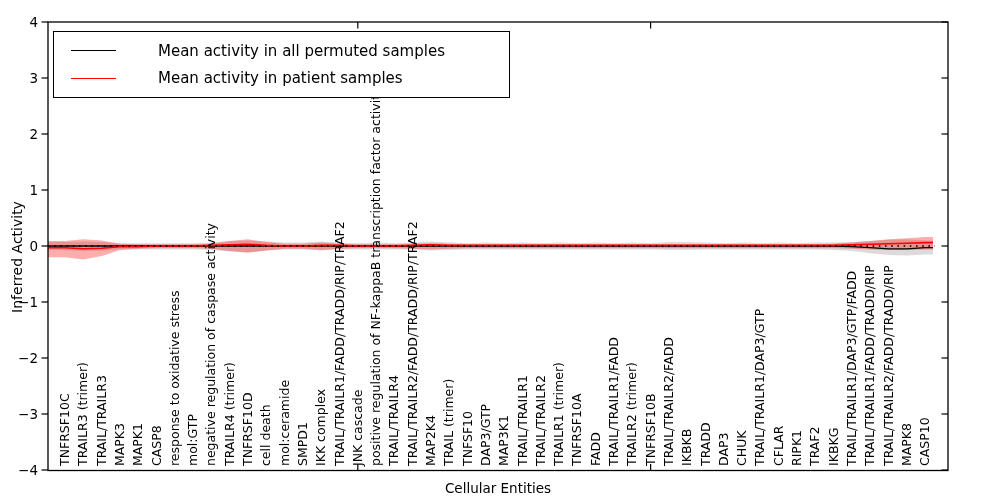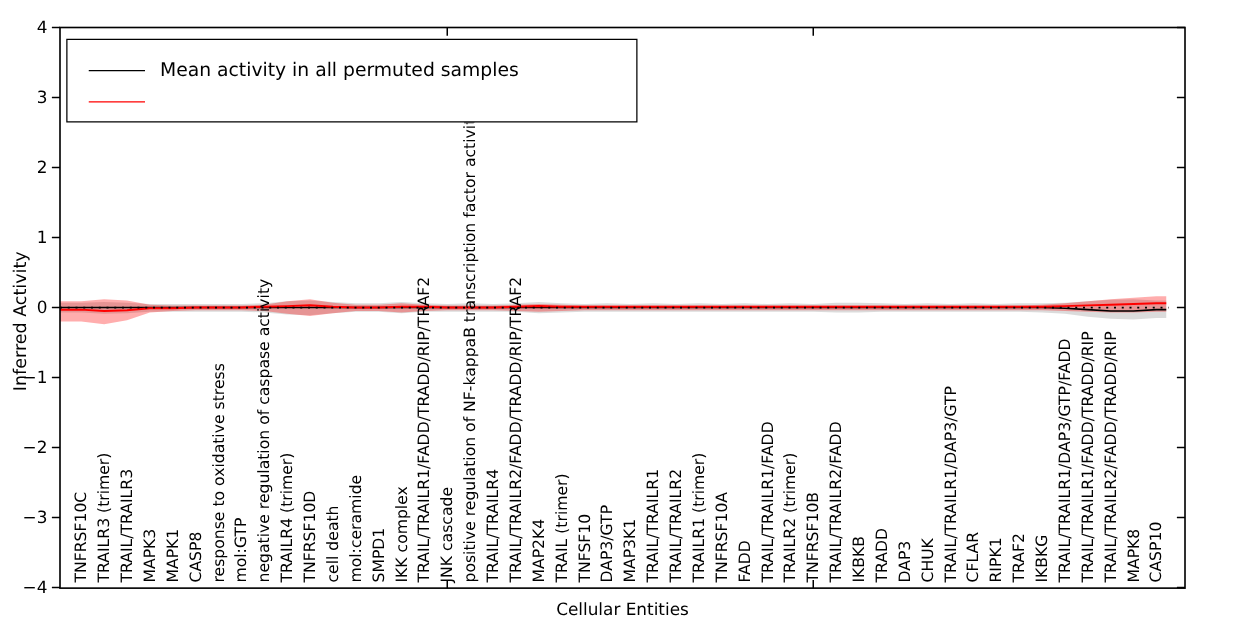--- a/index.html
+++ b/index.html
@@ -27,21 +27,21 @@
     text-align: center; font-size: 13.5px; z-index: 2;
   }
   #legend {
     position: absolute; left: 53px; top: 31px; width: 457px; height: 67px;
     box-sizing: border-box; border: 1.5px solid #000; background: #fff;
     display: flex; flex-direction: column; justify-content: space-evenly;
     padding-left: 17px; z-index: 5;
   }
   .legend-row { display: flex; align-items: center; }
   .legend-swatch { width: 45px; height: 0; border-top-width: 1.6px; border-top-style: solid; }
-  .legend-label { margin-left: 12px; font-size: 15px; white-space: nowrap; }
+  .legend-label { margin-left: 42px; font-size: 15px; white-space: nowrap; }
   svg text { font-family: "DejaVu Sans", "Liberation Sans", sans-serif; fill: #000; }
 </style>
 </head>
 <body>
 
 <div id="figure">
   <svg id="chart-svg" width="1000" height="500" viewBox="0 0 1000 500">
       <polygon points="48.0,242.1 65.0,242.1 83.3,241.5 101.6,242.1 119.9,243.2 138.2,243.2 156.5,243.2 174.8,243.2 193.1,243.2 211.4,242.6 229.7,241.0 248.0,240.4 266.3,241.5 284.6,242.6 302.9,242.6 321.2,241.5 339.5,242.6 357.8,243.2 376.1,242.6 394.4,243.2 412.7,242.6 431.0,241.5 449.3,242.6 467.6,243.2 485.9,242.6 504.2,243.2 522.5,242.6 540.8,243.2 559.1,242.6 577.4,243.2 595.7,242.6 614.0,243.2 632.3,242.6 650.6,243.2 668.9,242.1 687.2,242.1 705.5,242.6 723.8,243.2 742.1,242.6 760.4,243.2 778.7,242.6 797.0,243.2 815.3,242.6 833.6,242.6 851.9,242.1 870.2,241.0 888.5,239.8 906.8,239.3 925.1,240.4 933.0,240.4 933.0,254.4 925.1,254.4 906.8,255.5 888.5,255.0 870.2,253.3 851.9,251.0 833.6,249.9 815.3,249.4 797.0,249.4 778.7,249.4 760.4,249.4 742.1,249.4 723.8,249.4 705.5,249.4 687.2,249.9 668.9,249.9 650.6,249.4 632.3,249.4 614.0,249.4 595.7,249.4 577.4,249.4 559.1,249.4 540.8,249.4 522.5,249.4 504.2,249.4 485.9,249.4 467.6,249.4 449.3,249.9 431.0,250.5 412.7,249.4 394.4,249.4 376.1,249.4 357.8,249.4 339.5,249.4 321.2,250.5 302.9,249.4 284.6,249.4 266.3,250.5 248.0,252.2 229.7,251.6 211.4,249.9 193.1,249.4 174.8,249.4 156.5,249.4 138.2,249.4 119.9,249.4 101.6,250.5 83.3,251.0 65.0,249.9 48.0,249.9" fill="rgba(0,0,0,0.14)" stroke="none"></polygon>
       <polygon points="48.0,241.0 65.0,241.0 83.3,239.3 101.6,240.4 119.9,243.8 138.2,244.3 156.5,244.3 174.8,244.3 193.1,244.3 211.4,243.8 229.7,241.0 248.0,239.3 266.3,242.1 284.6,243.8 302.9,243.8 321.2,242.6 339.5,243.8 357.8,244.3 376.1,244.3 394.4,244.3 412.7,243.8 431.0,243.2 449.3,243.8 467.6,244.3 485.9,244.3 504.2,244.3 522.5,244.3 540.8,244.3 559.1,244.3 577.4,244.3 595.7,244.3 614.0,244.3 632.3,244.3 650.6,244.3 668.9,244.3 687.2,244.3 705.5,244.3 723.8,244.3 742.1,244.3 760.4,244.3 778.7,244.3 797.0,244.3 815.3,244.3 833.6,243.8 851.9,242.6 870.2,241.0 888.5,239.3 906.8,238.2 925.1,237.0 933.0,237.0 933.0,249.4 925.1,249.4 906.8,249.9 888.5,249.9 870.2,249.4 851.9,248.8 833.6,248.2 815.3,248.2 797.0,248.2 778.7,248.2 760.4,248.2 742.1,248.2 723.8,248.2 705.5,248.2 687.2,248.2 668.9,248.2 650.6,248.2 632.3,248.2 614.0,248.2 595.7,248.2 577.4,248.2 559.1,248.2 540.8,248.2 522.5,248.2 504.2,248.2 485.9,248.2 467.6,248.2 449.3,248.8 431.0,249.4 412.7,248.8 394.4,248.2 376.1,248.2 357.8,248.2 339.5,248.8 321.2,249.9 302.9,248.8 284.6,248.8 266.3,250.5 248.0,252.7 229.7,251.0 211.4,248.8 193.1,248.2 174.8,248.2 156.5,248.2 138.2,248.8 119.9,249.9 101.6,256.1 83.3,259.4 65.0,257.2 48.0,257.2" fill="rgba(255,0,0,0.32)" stroke="none"></polygon>
       <polyline points="48.0,246.0 65.0,246.0 83.3,246.0 101.6,246.0 119.9,246.0 138.2,246.0 156.5,246.0 174.8,246.0 193.1,246.0 211.4,246.0 229.7,246.0 248.0,246.0 266.3,246.0 284.6,246.0 302.9,246.0 321.2,246.0 339.5,246.0 357.8,246.0 376.1,246.0 394.4,246.0 412.7,246.0 431.0,246.0 449.3,246.0 467.6,246.0 485.9,246.0 504.2,246.0 522.5,246.0 540.8,246.0 559.1,246.0 577.4,246.0 595.7,246.0 614.0,246.0 632.3,246.0 650.6,246.0 668.9,246.0 687.2,246.0 705.5,246.0 723.8,246.0 742.1,246.0 760.4,246.0 778.7,246.0 797.0,246.0 815.3,246.0 833.6,246.0 851.9,246.6 870.2,247.7 888.5,248.8 906.8,248.8 925.1,247.7 933.0,247.7" fill="none" stroke="#000000" stroke-width="1.3"></polyline>
@@ -132,15 +132,16 @@
   <div id="y-axis-label">Inferred Activity</div>
   <div id="x-axis-label">Cellular Entities</div>
 
   <div id="legend">
     <div class="legend-row">
       <span class="legend-swatch" style="border-top-color: rgb(0, 0, 0);"></span>
       <span class="legend-label">Mean activity in all permuted samples</span>
     </div>
     <div class="legend-row">
       <span class="legend-swatch" style="border-top-color: rgb(255, 0, 0);"></span>
+      <span class="legend-label">Mean activity in patient samples</span>
     </div>
   </div>
 </div>
 
 </body></html>

